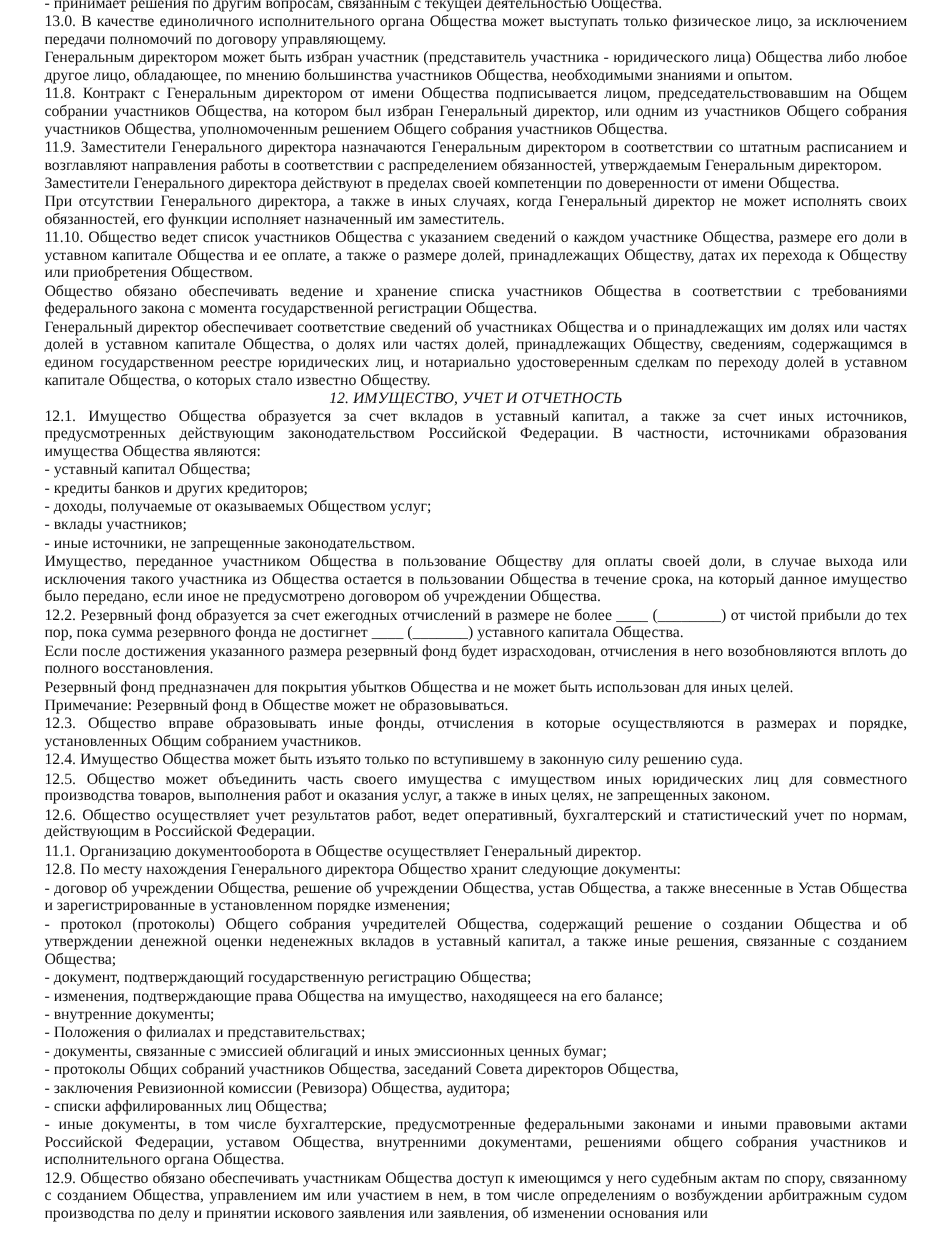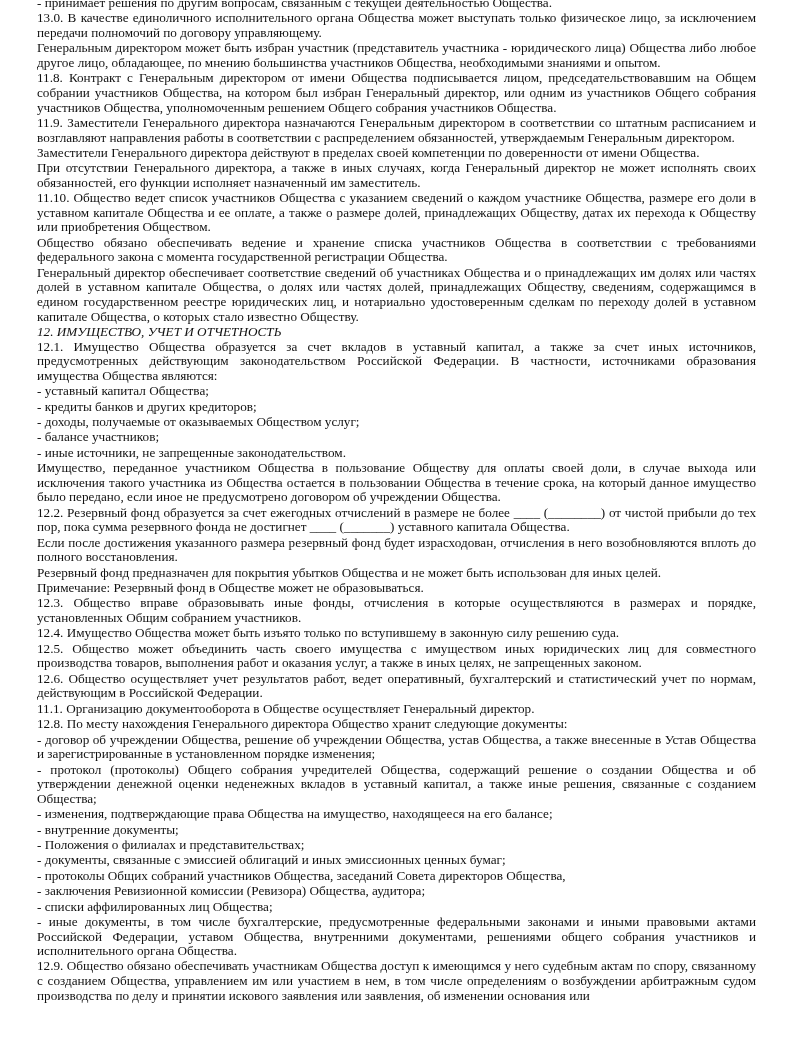--- a/index.html
+++ b/index.html
@@ -12,21 +12,21 @@
     font-family: "Liberation Serif", "DejaVu Serif", serif;
     font-size: 13.2px;
     line-height: 14.6px;
     color: #111111;
   }
   .page p {
     margin: 0 0 0.8px 0;
     text-align: justify;
   }
   .page p.heading {
-    text-align: left;
+    text-align: center;
     font-style: italic;
     margin: 0;
   }
 </style>
 </head>
 <body>
 
 <div class="page" id="page">
     <p>- принимает решения по другим вопросам, связанным с текущей деятельностью Общества.</p>
     <p>13.0. В качестве единоличного исполнительного органа Общества может выступать только физическое лицо, за исключением передачи полномочий по договору управляющему.</p>
@@ -36,35 +36,36 @@
     <p>Заместители Генерального директора действуют в пределах своей компетенции по доверенности от имени Общества.</p>
     <p>При отсутствии Генерального директора, а также в иных случаях, когда Генеральный директор не может исполнять своих обязанностей, его функции исполняет назначенный им заместитель.</p>
     <p>11.10. Общество ведет список участников Общества с указанием сведений о каждом участнике Общества, размере его доли в уставном капитале Общества и ее оплате, а также о размере долей, принадлежащих Обществу, датах их перехода к Обществу или приобретения Обществом.</p>
     <p>Общество обязано обеспечивать ведение и хранение списка участников Общества в соответствии с требованиями федерального закона с момента государственной регистрации Общества.</p>
     <p>Генеральный директор обеспечивает соответствие сведений об участниках Общества и о принадлежащих им долях или частях долей в уставном капитале Общества, о долях или частях долей, принадлежащих Обществу, сведениям, содержащимся в едином государственном реестре юридических лиц, и нотариально удостоверенным сделкам по переходу долей в уставном капитале Общества, о которых стало известно Обществу.</p>
     <p class="heading">12. ИМУЩЕСТВО, УЧЕТ И ОТЧЕТНОСТЬ</p>
     <p>12.1. Имущество Общества образуется за счет вкладов в уставный капитал, а также за счет иных источников, предусмотренных действующим законодательством Российской Федерации. В частности, источниками образования имущества Общества являются:</p>
     <p>- уставный капитал Общества;</p>
     <p>- кредиты банков и других кредиторов;</p>
     <p>- доходы, получаемые от оказываемых Обществом услуг;</p>
-    <p>- балансе участников;</p>
+    <p>- вклады участников;</p>
     <p>- иные источники, не запрещенные законодательством.</p>
     <p>Имущество, переданное участником Общества в пользование Обществу для оплаты своей доли, в случае выхода или исключения такого участника из Общества остается в пользовании Общества в течение срока, на который данное имущество было передано, если иное не предусмотрено договором об учреждении Общества.</p>
     <p>12.2. Резервный фонд образуется за счет ежегодных отчислений в размере не более ____ (________) от чистой прибыли до тех пор, пока сумма резервного фонда не достигнет ____ (_______) уставного капитала Общества.</p>
     <p>Если после достижения указанного размера резервный фонд будет израсходован, отчисления в него возобновляются вплоть до полного восстановления.</p>
     <p>Резервный фонд предназначен для покрытия убытков Общества и не может быть использован для иных целей.</p>
     <p>Примечание: Резервный фонд в Обществе может не образовываться.</p>
     <p>12.3. Общество вправе образовывать иные фонды, отчисления в которые осуществляются в размерах и порядке, установленных Общим собранием участников.</p>
     <p>12.4. Имущество Общества может быть изъято только по вступившему в законную силу решению суда.</p>
     <p>12.5. Общество может объединить часть своего имущества с имуществом иных юридических лиц для совместного производства товаров, выполнения работ и оказания услуг, а также в иных целях, не запрещенных законом.</p>
     <p>12.6. Общество осуществляет учет результатов работ, ведет оперативный, бухгалтерский и статистический учет по нормам, действующим в Российской Федерации.</p>
     <p>11.1. Организацию документооборота в Обществе осуществляет Генеральный директор.</p>
     <p>12.8. По месту нахождения Генерального директора Общество хранит следующие документы:</p>
     <p>- договор об учреждении Общества, решение об учреждении Общества, устав Общества, а также внесенные в Устав Общества и зарегистрированные в установленном порядке изменения;</p>
     <p>- протокол (протоколы) Общего собрания учредителей Общества, содержащий решение о создании Общества и об утверждении денежной оценки неденежных вкладов в уставный капитал, а также иные решения, связанные с созданием Общества;</p>
+    <p>- документ, подтверждающий государственную регистрацию Общества;</p>
     <p>- изменения, подтверждающие права Общества на имущество, находящееся на его балансе;</p>
     <p>- внутренние документы;</p>
     <p>- Положения о филиалах и представительствах;</p>
     <p>- документы, связанные с эмиссией облигаций и иных эмиссионных ценных бумаг;</p>
     <p>- протоколы Общих собраний участников Общества, заседаний Совета директоров Общества,</p>
     <p>- заключения Ревизионной комиссии (Ревизора) Общества, аудитора;</p>
     <p>- списки аффилированных лиц Общества;</p>
     <p>- иные документы, в том числе бухгалтерские, предусмотренные федеральными законами и иными правовыми актами Российской Федерации, уставом Общества, внутренними документами, решениями общего собрания участников и исполнительного органа Общества.</p>
     <p>12.9. Общество обязано обеспечивать участникам Общества доступ к имеющимся у него судебным актам по спору, связанному с созданием Общества, управлением им или участием в нем, в том числе определениям о возбуждении арбитражным судом производства по делу и принятии искового заявления или заявления, об изменении основания или</p>
   </div>

